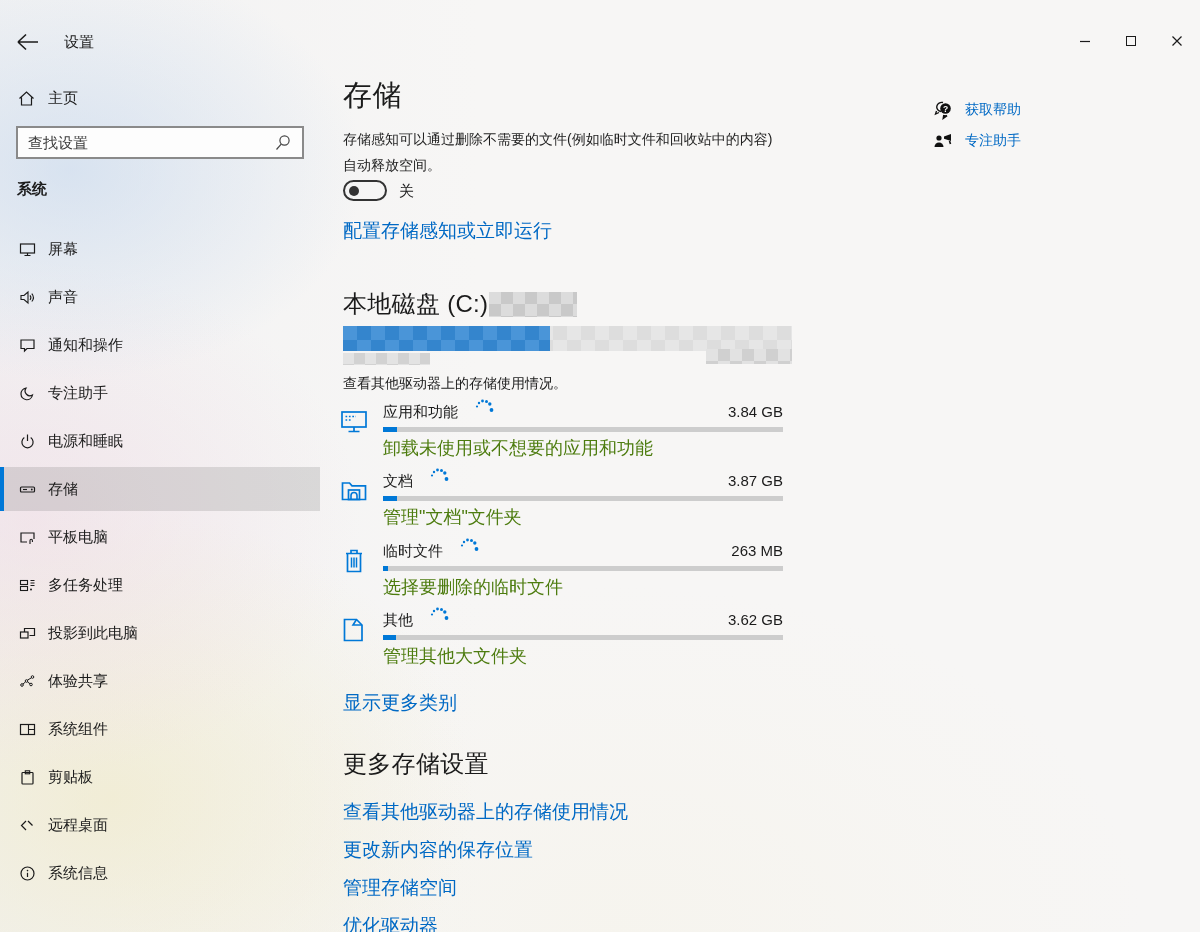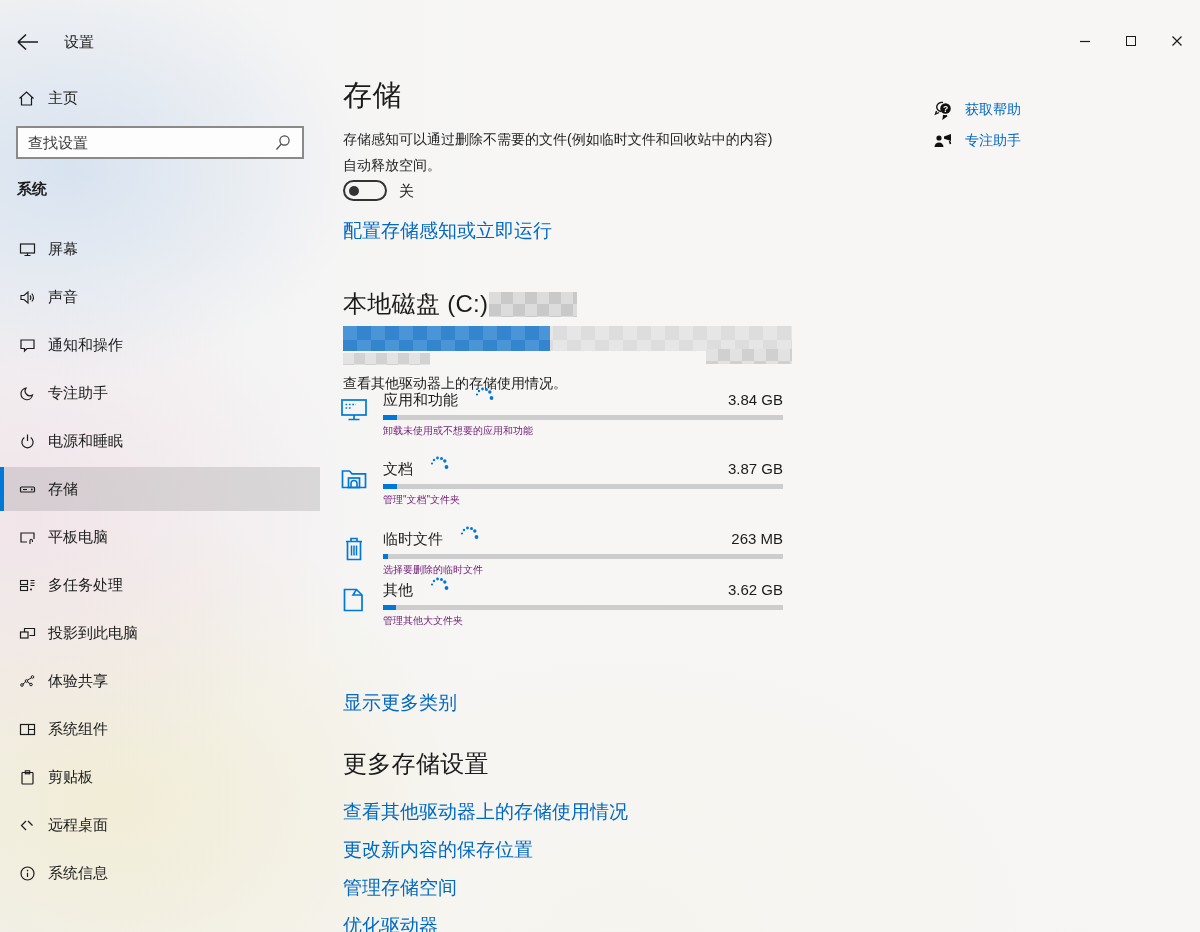--- a/index.html
+++ b/index.html
@@ -74,29 +74,29 @@
   .disk-bar .used {
     position:absolute; left:0; top:0; height:25px;
     background:repeating-conic-gradient(#3485cd 0% 25%, #4a95d8 0% 50%) 0 0 / 28px 28px;
   }
   .mosaic-lbl-l { left:343px; top:329px; width:87px; height:12px;
     background:repeating-conic-gradient(#d2d2d2 0% 25%, #e3e3e3 0% 50%) 0 0 / 22px 22px; }
   .mosaic-lbl-r { left:706px; top:325px; width:86px; height:15px;
     background:repeating-conic-gradient(#d0d0d0 0% 25%, #e2e2e2 0% 50%) 0 0 / 24px 24px; }
   .usage-note { left:343px; top:351px; font-size:14px; }
 
-  .cat-row { position:absolute; left:340px; width:452px; height:60px; }
+  .cat-row { position:absolute; left:340px; width:452px; height:60px;margin-top:12px; }
   .cat-ico { position:absolute; left:0; top:6px; width:28px; height:28px; }
   .cat-head { position:absolute; left:43px; top:0; width:400px; display:flex; align-items:baseline; }
   .cat-name { font-size:15px; cursor:pointer; }
   .spinner { margin-left:16px; position:relative; top:-3px; }
   .cat-size { margin-left:auto; font-size:15px; }
   .cat-bar { position:absolute; left:43px; top:25px; width:400px; height:5px; background:#cdcdcd; }
   .cat-bar .fill { position:absolute; left:0; top:0; height:5px; background:#0078d7; }
-  .cat-sub { position:absolute; left:43px; top:34px; font-size:10px; color:#701a75; }
+  .cat-sub { position:absolute; left:43px; top:34px; font-size:18px; color:#4d7c0f; }
 
   .showmore-link { left:343px; top:666px; }
   .more-title { left:343px; top:724px; }
   .more-link-0 { left:343px; top:775px; }
   .more-link-1 { left:343px; top:813px; }
   .more-link-2 { left:343px; top:851px; }
   .more-link-3 { left:343px; top:889px; }
   .more-link-4 { left:343px; top:925px; }
 
   
@@ -364,21 +364,21 @@
         <circle cx="17.5" cy="11" r="1.9" fill="#0078d7"></circle>
     </svg>
     <span class="cat-size">263 MB</span>
   </div>
   <div class="cat-bar">
     <div class="fill" style="width: 1.2%;"></div>
   </div>
   <div class="cat-sub">选择要删除的临时文件</div>
 </div>
 
-<div class="cat-row" style="top:580px">
+<div class="cat-row" style="top:598px">
   <svg class="cat-ico" viewBox="0 0 28 28">
     <path d="M4.5 3.5 H16.5 L22 9 V24.5 H4.5 Z" stroke="#0078d7" stroke-width="1.7" fill="none"></path>
     <path d="M16.5 3.5 L13 9 H22" stroke="#0078d7" stroke-width="1.6" fill="none"></path>
   </svg>
   <div class="cat-head">
     <span class="cat-name">其他</span>
     <svg class="spinner" width="23" height="15" viewBox="0 0 23 15">
       <circle cx="3" cy="7.5" r="1.1" fill="#0078d7"></circle>
         <circle cx="5" cy="4" r="1.2" fill="#0078d7"></circle>
       <circle cx="8.5" cy="2" r="1.4" fill="#0078d7"></circle>

